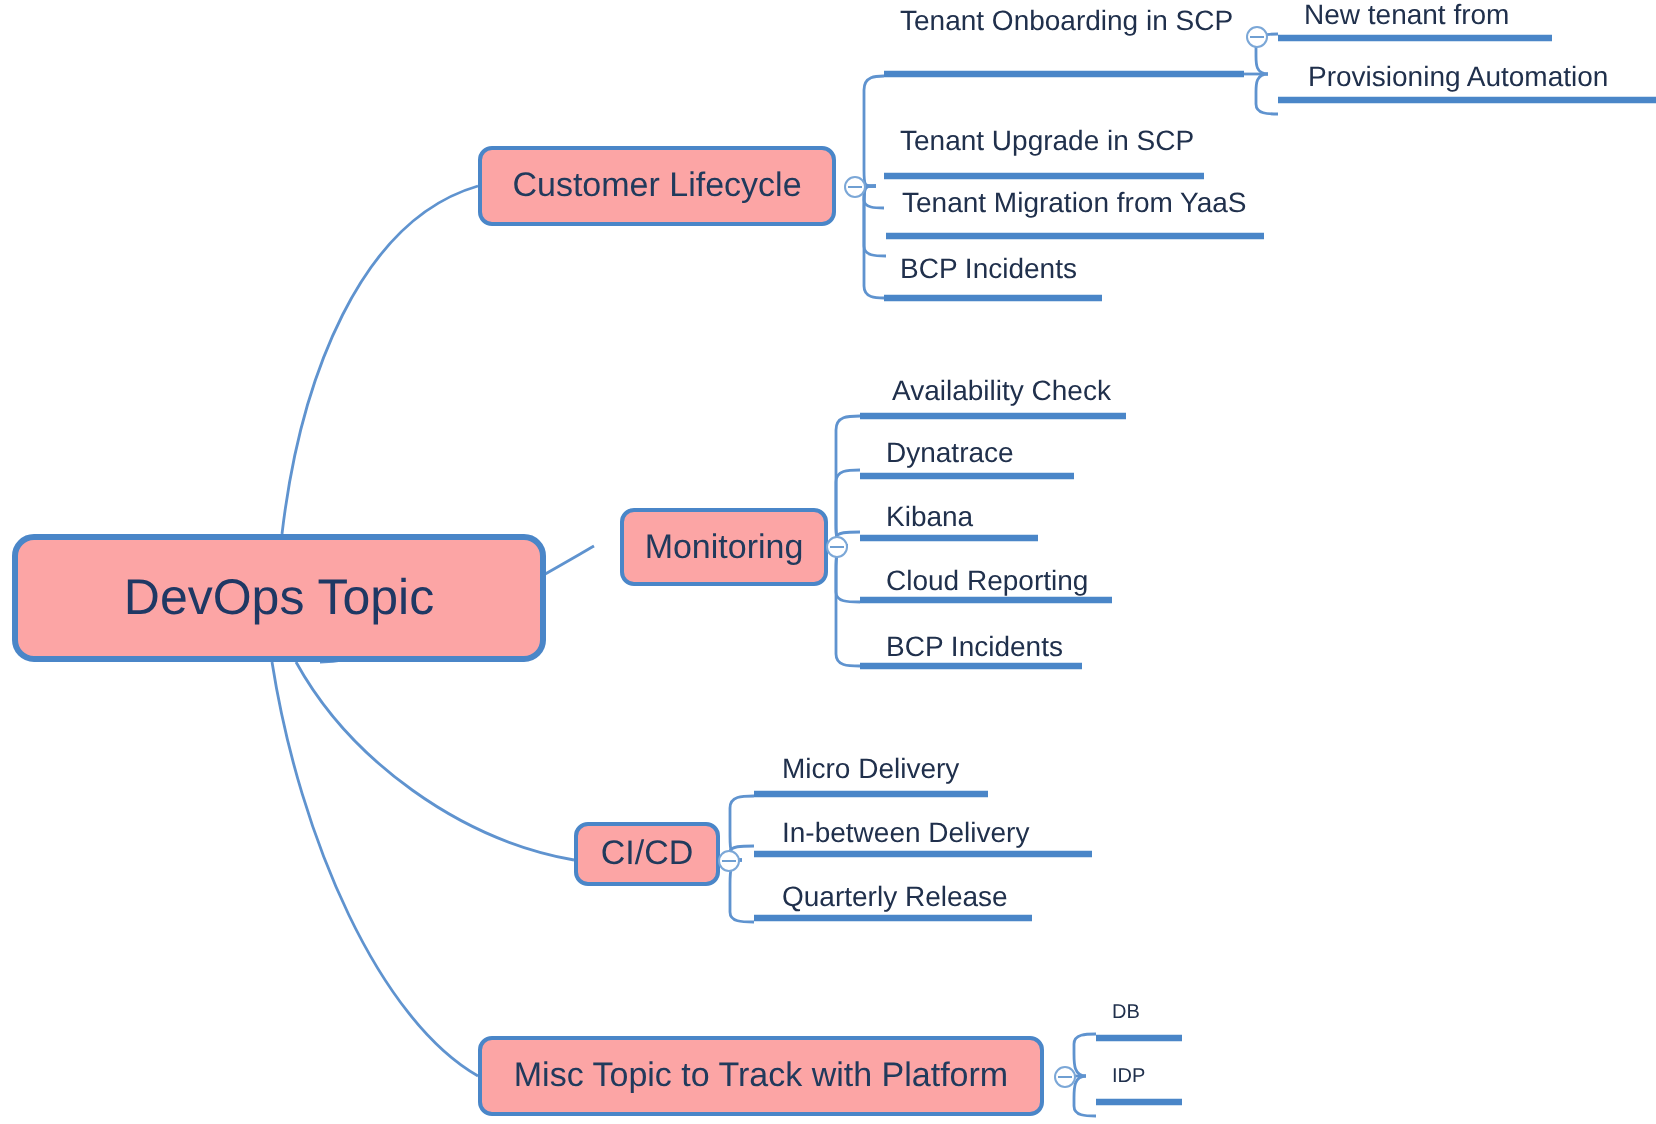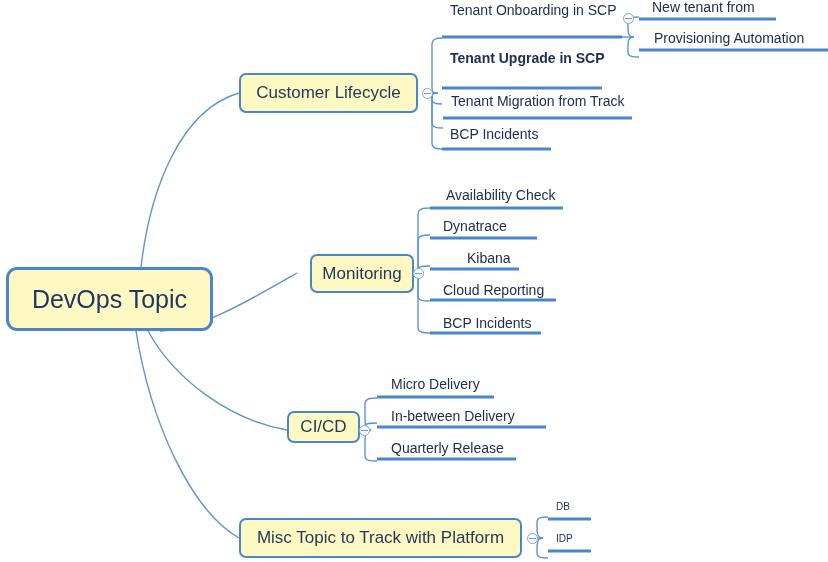--- a/index.html
+++ b/index.html
@@ -2,21 +2,21 @@
 <html><head>
 <meta charset="utf-8">
 <style>
   html,body{margin:0;padding:0;background:#ffffff;}
   body{width:828px;height:562px;overflow:hidden;
        font-family:"Liberation Sans","DejaVu Sans",sans-serif;}
   #canvas{position:relative;width:828px;height:562px;background:#fff;}
   #wires{position:absolute;left:0;top:0;width:828px;height:562px;}
 
   .node{position:absolute;box-sizing:border-box;
-        background:#fef9c3;border:2px solid #4a86c8;border-radius:7px;
+        background:#fca5a5;border:2px solid #4a86c8;border-radius:7px;
         color:#213a5c;display:flex;align-items:center;justify-content:center;
         white-space:nowrap;}
   .node.root{border-width:3px;border-radius:11px;font-size:25px;color:#1f3864;}
   .node.lvl1{font-size:17px;}
 
   .leaf{position:absolute;white-space:nowrap;color:#20304c;
         font-size:14px;line-height:1;}
   .leaf.small{font-size:10px;}
 
   .toggle{position:absolute;width:11px;height:11px;border-radius:50%;
@@ -99,21 +99,21 @@
       <path d="M543,538 C537,538 537,532 537,527 L537,522 C537,517 543,517 548,517"></path>
       <path d="M543,538 C537,538 537,544 537,549 L537,553 C537,558 543,558 548,558"></path>
       <path d="M548,517 L548,517"></path>
     </g>
     <g stroke="#4a86c8" stroke-width="3.2">
       <line x1="548" y1="519" x2="591" y2="519"></line>
       <line x1="548" y1="551" x2="591" y2="551"></line>
     </g>
   </svg>
 
-  <div class="node root" style="left:6px;top:267px;width:207px;height:64px;">
+  <div class="node root" style="left:6px;top:267px;width:267px;height:64px;">
     <span>DevOps Topic</span>
   </div>
 
   <div class="node lvl1" style="left:239px;top:73px;width:179px;height:40px;">
     <span>Customer Lifecycle</span>
   </div>
   <div class="toggle" style="left:422px;top:88px;"></div>
 
   <div class="node lvl1" style="left:310px;top:254px;width:104px;height:39px;">
     <span>Monitoring</span>
@@ -135,37 +135,37 @@
   </div>
   <div class="toggle" style="left:623px;top:13px;"></div>
 
   <div class="leaf" style="left:652px;top:0px;">
     <span>New tenant from</span>
   </div>
   <div class="leaf" style="left:654px;top:31px;">
     <span>Provisioning Automation</span>
   </div>
 
-  <div class="leaf" style="left:450px;top:51px;font-weight:bold;">
+  <div class="leaf" style="left:450px;top:63px;">
     <span>Tenant Upgrade in SCP</span>
   </div>
   <div class="leaf" style="left:451px;top:94px;">
-    <span>Tenant Migration from Track</span>
+    <span>Tenant Migration from YaaS</span>
   </div>
   <div class="leaf" style="left:450px;top:127px;">
     <span>BCP Incidents</span>
   </div>
 
   <div class="leaf" style="left:446px;top:188px;">
     <span>Availability Check</span>
   </div>
   <div class="leaf" style="left:443px;top:219px;">
     <span>Dynatrace</span>
   </div>
-  <div class="leaf" style="left:443px;top:251px;margin-left:24px;">
+  <div class="leaf" style="left:443px;top:251px;">
     <span>Kibana</span>
   </div>
   <div class="leaf" style="left:443px;top:283px;">
     <span>Cloud Reporting</span>
   </div>
   <div class="leaf" style="left:443px;top:316px;">
     <span>BCP Incidents</span>
   </div>
 
   <div class="leaf" style="left:391px;top:377px;">

